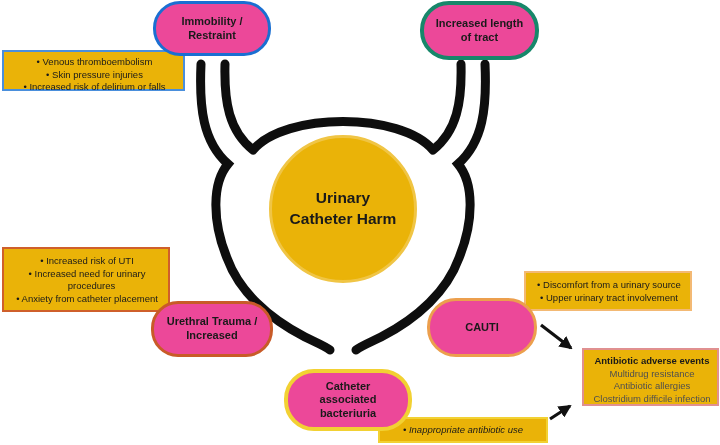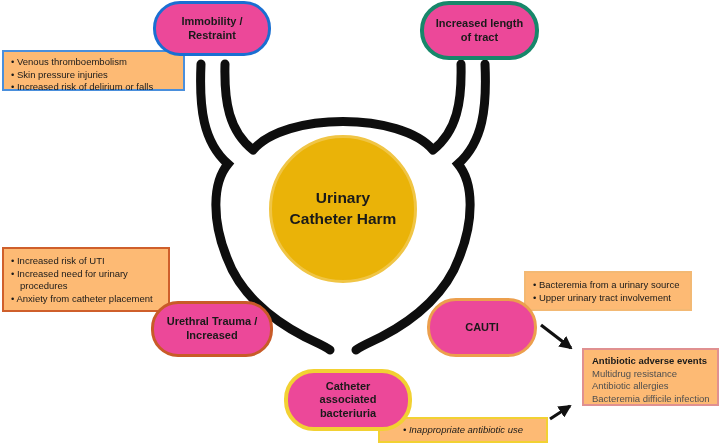--- a/index.html
+++ b/index.html
@@ -6,23 +6,24 @@
   #canvas{
     position:relative;width:720px;height:445px;overflow:hidden;
     background:#ffffff;font-family:"Liberation Sans", sans-serif;
     color:#1a1a1a;
   }
   svg.layer{position:absolute;left:0;top:0;z-index:1;pointer-events:none;}
   svg.layer.top{z-index:4;}
 
   
   .ebox{
-    position:absolute;background:#fdba74;z-index:2;
+    position:absolute;background:#eab308;z-index:2;
     font-size:9.5px;line-height:1.34;padding:4px 5px 3px 7px;
     box-sizing:border-box;
+    text-align:center;
   }
   .ebox .li{padding-left:9px;text-indent:-9px;}
   .ebox .li::before{content:"\2022  ";}
   .ebox .plain{padding-left:2px;}
   .ebox .title{font-weight:bold;padding-left:2px;}
   .ebox .gray{color:#4f4f4f;}
 
   #box-immobility{left:2px;top:50px;width:183px;height:41px;border:2px solid #4a8fdc;}
   #box-trauma{left:2px;top:247px;width:168px;height:65px;border:2.5px solid #cf5f2b;padding-top:6px;}
   #box-cauti{left:524px;top:271px;width:168px;height:40px;border:2px solid #f3b974;padding-top:6px;}
@@ -67,29 +68,29 @@
     <div class="li">Increased risk of delirium or falls</div>
   </div>
 
   <div class="ebox" id="box-trauma">
     <div class="li">Increased risk of UTI</div>
     <div class="li">Increased need for urinary procedures</div>
     <div class="li">Anxiety from catheter placement</div>
   </div>
 
   <div class="ebox" id="box-cauti">
-    <div class="li">Bacteremia from a urinary source</div>
+    <div class="li">Discomfort from a urinary source</div>
     <div class="li">Upper urinary tract involvement</div>
   </div>
 
   <div class="ebox" id="box-antibiotic">
     <div class="title">Antibiotic adverse events</div>
     <div class="plain gray">Multidrug resistance</div>
     <div class="plain gray">Antibiotic allergies</div>
-    <div class="plain gray">Bacteremia difficile infection</div>
+    <div class="plain gray">Clostridium difficile infection</div>
   </div>
 
   <div class="ebox" id="box-bacteriuria">
     <div class="li">Inappropriate antibiotic use</div>
   </div>
 
   <div class="oval" id="node-immobility">
     <div>Immobility /</div>
     <div>Restraint</div>
   </div>

